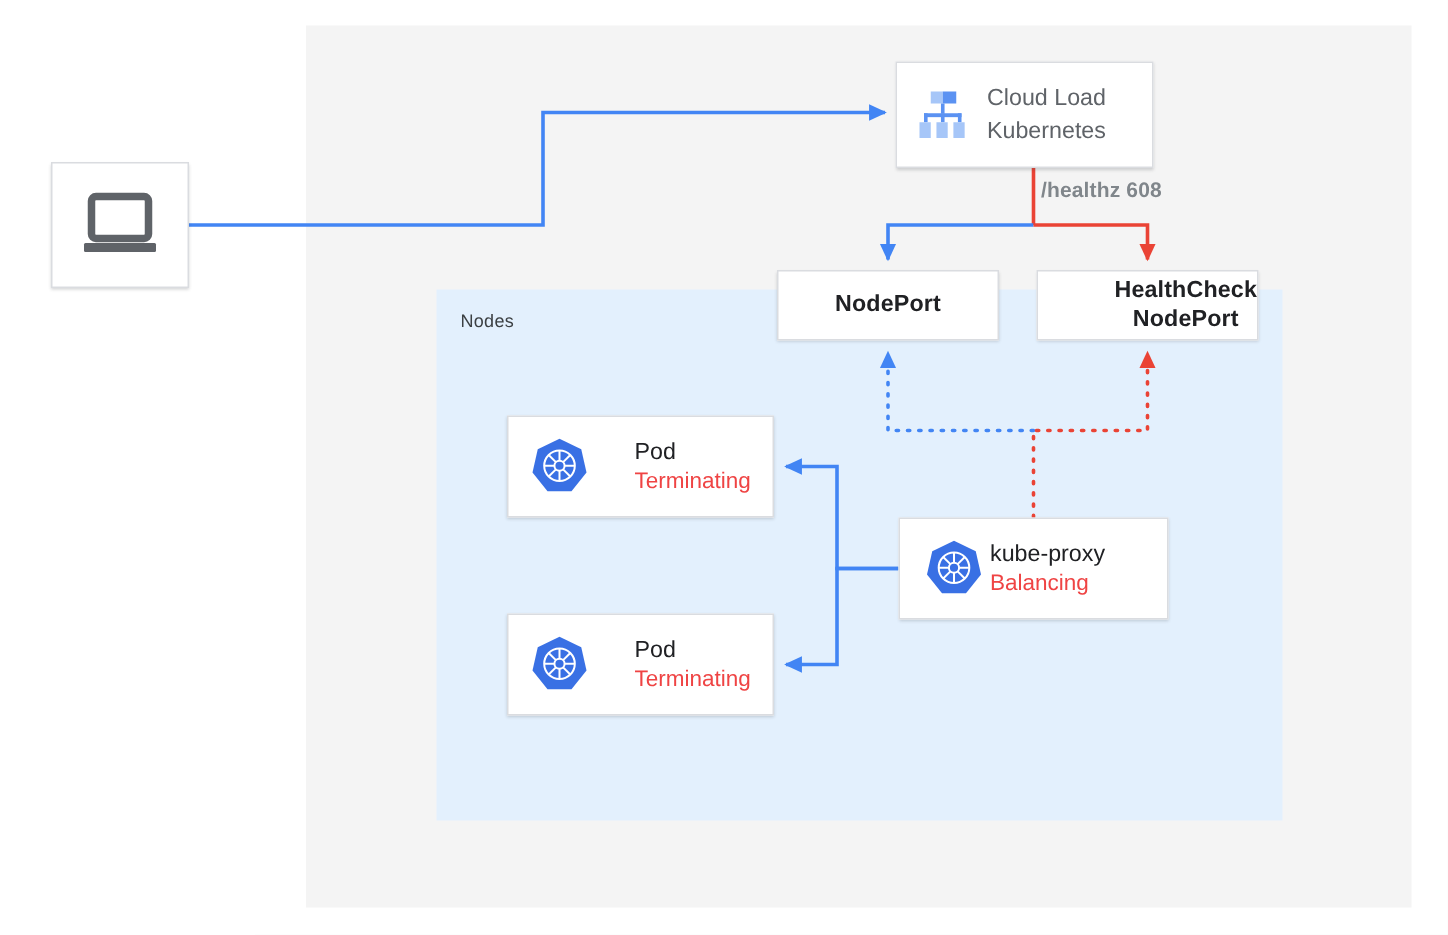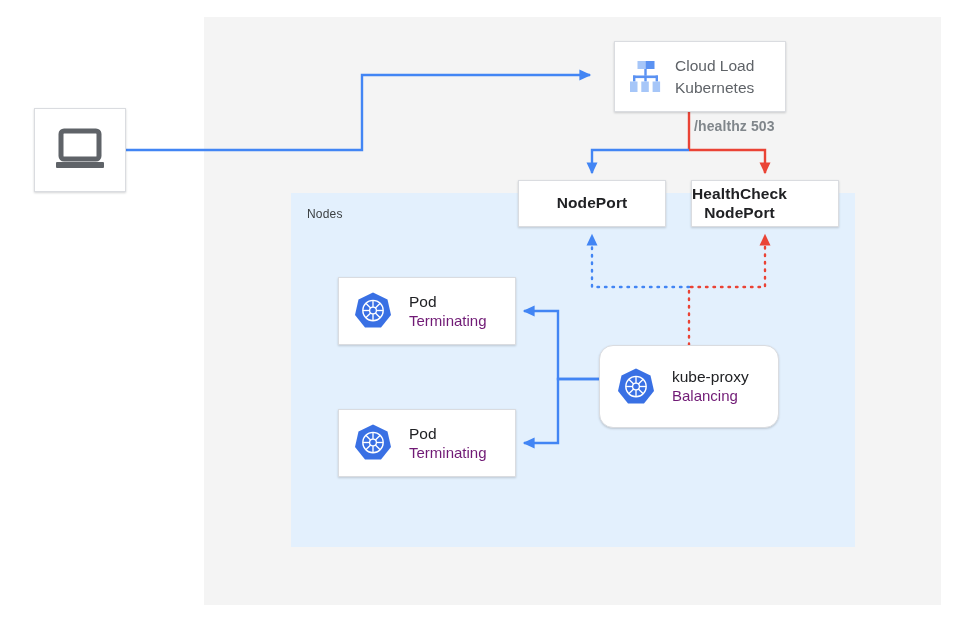--- a/index.html
+++ b/index.html
@@ -58,76 +58,74 @@
   }
   .laptop-icon { width: 52px; height: 44px; display:block; }
 
   
   .clb-box {
     left: 597px; top: 41px;
     width: 172px; height: 71px;
     display: flex; align-items: center;
     padding-left: 12px;
     gap: 12px;
-    margin-left: 17px;
   }
   .clb-icon { width: 36px; height: 34px; flex: none; }
   .clb-text {
     font-size: 15.5px;
     color: #5f6368;
     line-height: 1.38;
   }
 
   
   .np-box {
     left: 518px; top: 180px;
     width: 148px; height: 47px;
     display: flex; align-items: center; justify-content: center;
   }
   .hc-box {
     left: 691px; top: 180px;
     width: 148px; height: 47px;
-    display: flex; align-items: center; justify-content: flex-start;
+    display: flex; align-items: center; justify-content: flex-end;
   }
   .np-label {
     font-size: 15.5px;
     font-weight: bold;
     color: #202124;
     text-align: center;
     line-height: 1.2;
     letter-spacing: 0.1px;
   }
 
   
   .pod-box {
     left: 338px;
     width: 178px; height: 68px;
     display: flex; align-items: center;
     padding-left: 14px;
-    gap: 16px;
+    gap: 30px;
   }
   .pod-box.pod-1 { top: 277px; }
   .pod-box.pod-2 { top: 409px; }
   .kube-box {
     left: 599px; top: 345px;
-    width: 180px; height: 83px;
+    width: 180px; height: 68px;
     display: flex; align-items: center;
     padding-left: 16px;
-    gap: 16px;
-    border-radius: 14px;
+    gap: 4px;
   }
   .k8s-icon { width: 40px; height: 40px; flex: none; }
   .pod-text .line1 {
     font-size: 15.5px;
     color: #202124;
     line-height: 1.25;
   }
   .pod-text .line2 {
     font-size: 15px;
-    color: #701a75;
+    color: #ef4444;
     line-height: 1.3;
   }
 
   
   .healthz-label {
     position: absolute;
     left: 694px; top: 118px;
     font-size: 14px;
     font-weight: bold;
     color: #80868b;
@@ -195,21 +193,21 @@
       <rect x="3" y="21.5" width="7.5" height="10.5" fill="#a6c6f8"></rect>
       <rect x="14.3" y="21.5" width="7.5" height="10.5" fill="#a6c6f8"></rect>
       <rect x="25.6" y="21.5" width="7.5" height="10.5" fill="#a6c6f8"></rect>
     </svg>
     <div class="clb-text">
       <div>Cloud Load</div>
       <div>Kubernetes</div>
     </div>
   </div>
 
-  <div class="healthz-label">/healthz 503</div>
+  <div class="healthz-label">/healthz 608</div>
 
   <div class="card np-box">
     <div class="np-label">NodePort</div>
   </div>
 
   <div class="card hc-box">
     <div class="np-label">
       <div>HealthCheck</div>
       <div>NodePort</div>
     </div>

